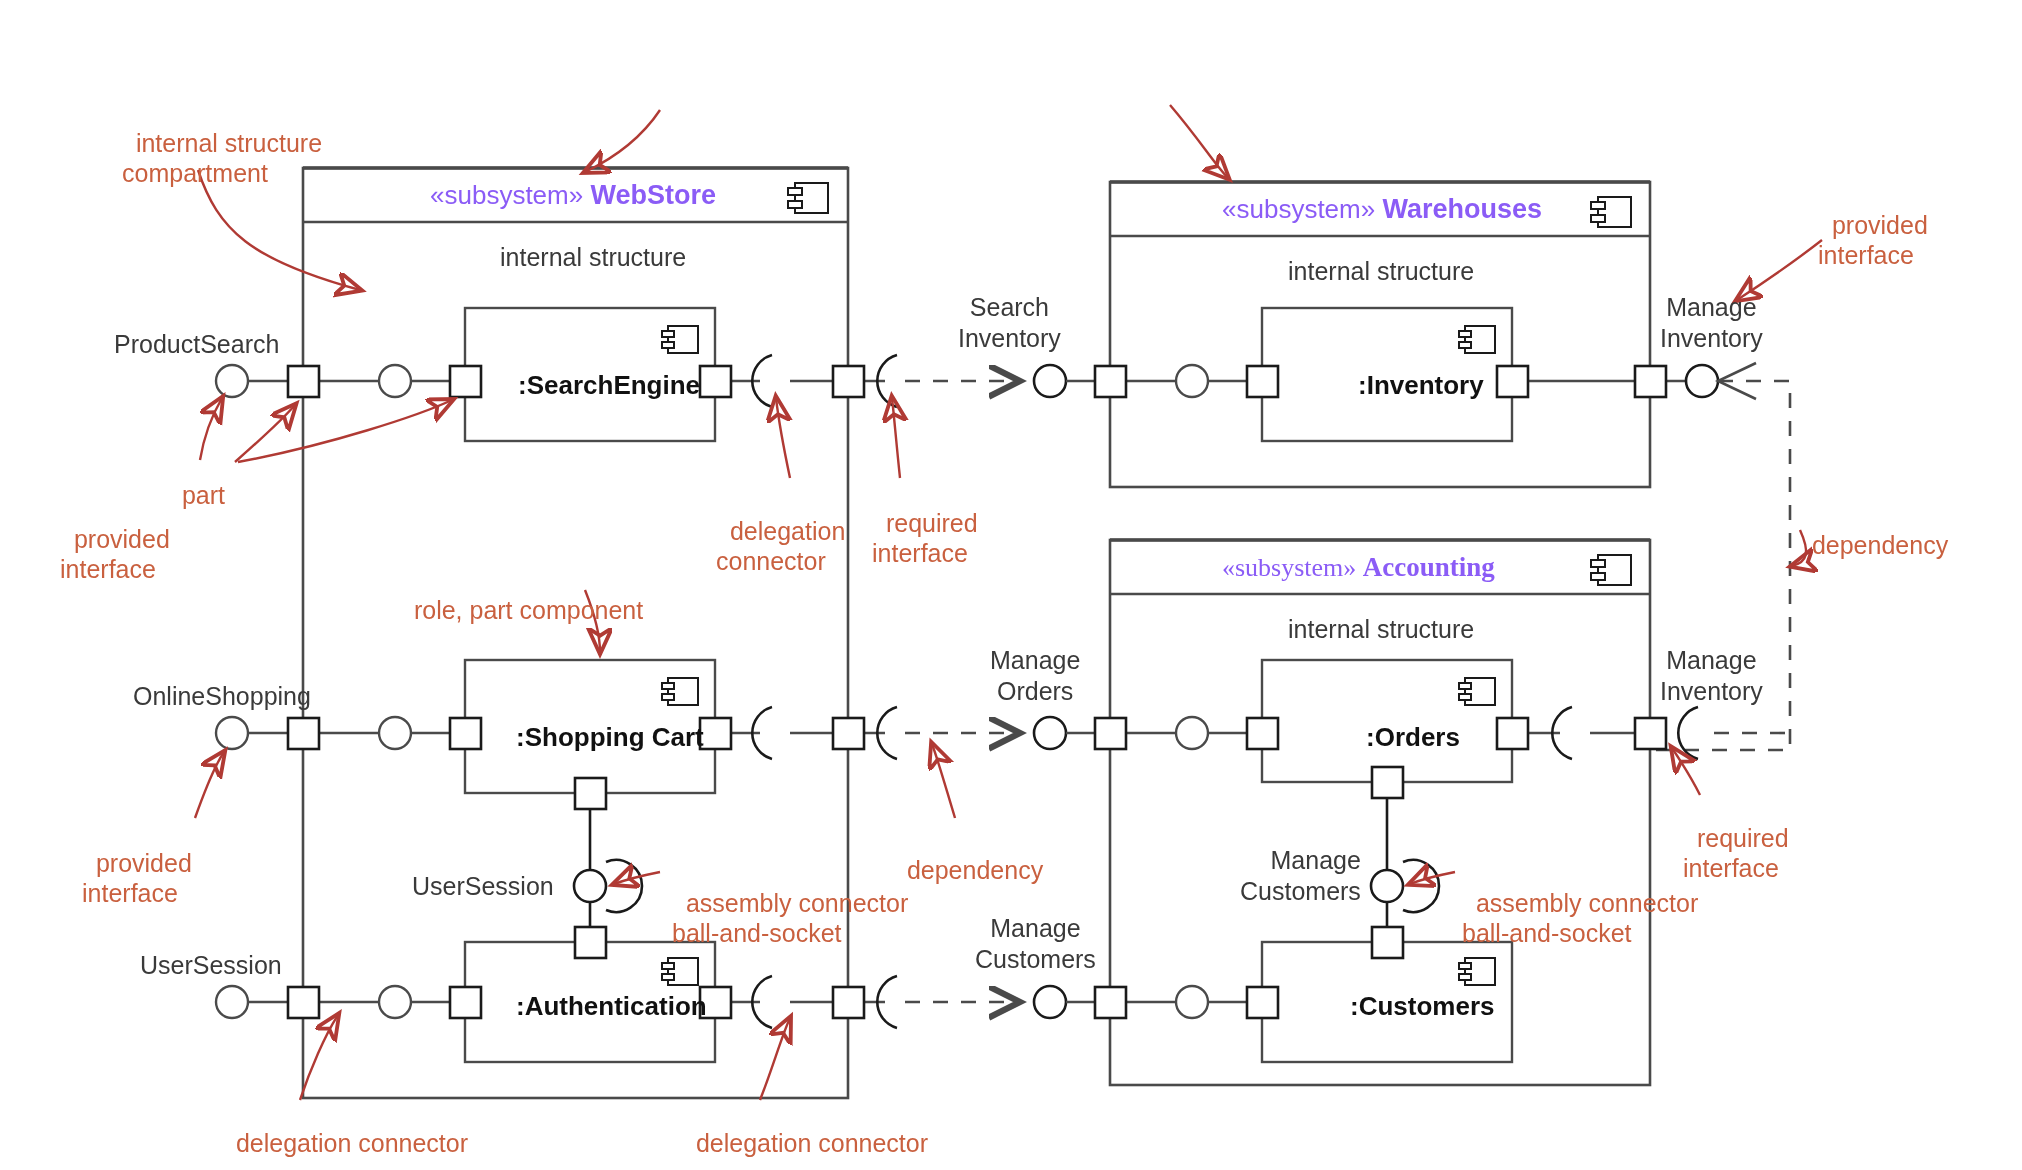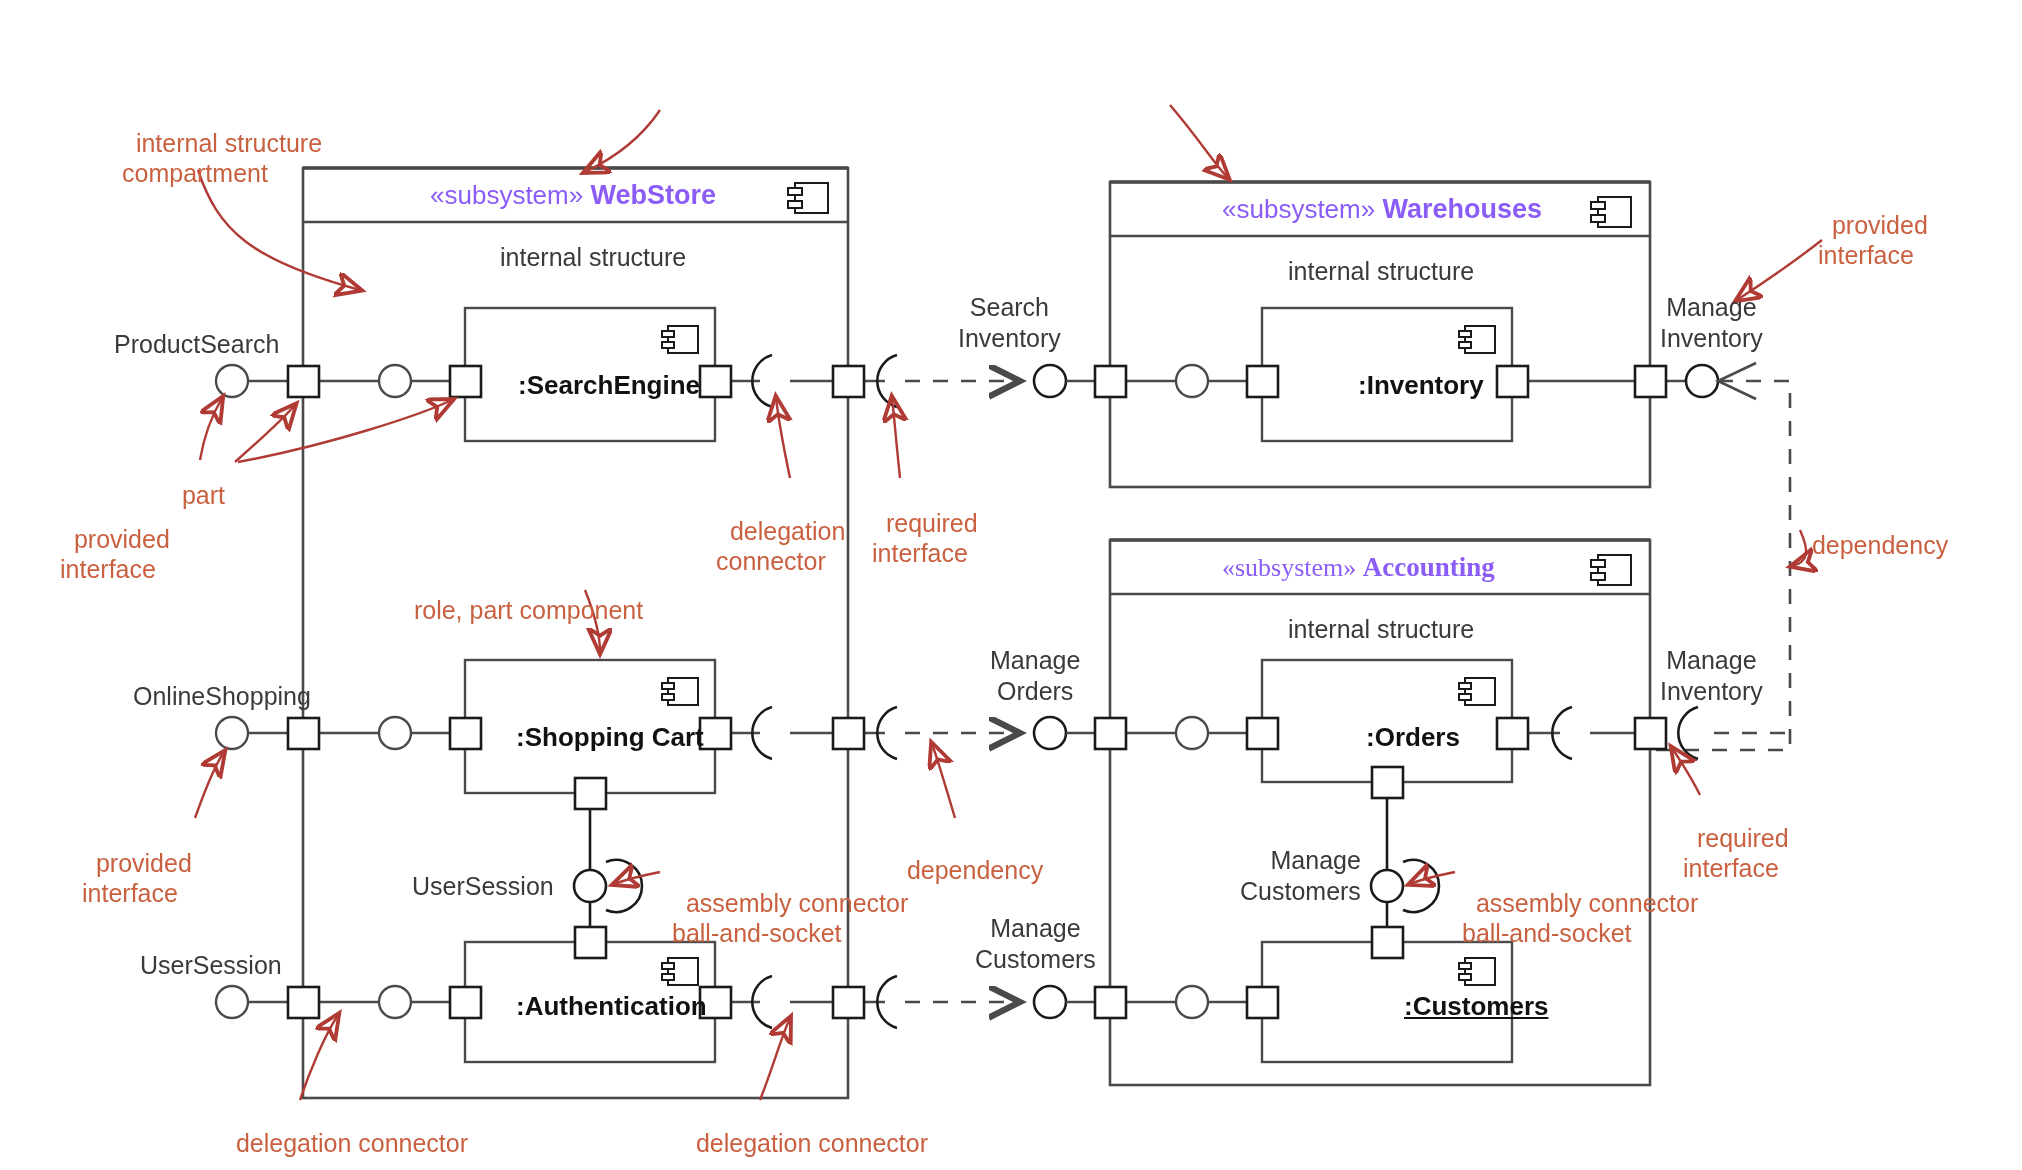--- a/index.html
+++ b/index.html
@@ -273,21 +273,21 @@
   <span>«subsystem»</span>
   <b>Accounting</b>
 </div>
 <div class="is-lbl" style="left:1288px;top:615px;">internal structure</div>
 
 <div class="part-lbl" style="left:490px;top:370px;">:SearchEngine</div>
 <div class="part-lbl" style="left:488px;top:722px;text-align:center;">:Shopping Cart</div>
 <div class="part-lbl" style="left:488px;top:991px;">:Authentication</div>
 <div class="part-lbl" style="left:1330px;top:370px;">:Inventory</div>
 <div class="part-lbl" style="left:1338px;top:722px;">:Orders</div>
-<div class="part-lbl" style="left:1376px;top:991px;text-decoration:underline;">:Customers</div>
+<div class="part-lbl" style="left:1322px;top:991px;">:Customers</div>
 
 <div class="port-lbl" style="left:114px;top:330px;text-align:right;">ProductSearch</div>
 <div class="port-lbl" style="left:97px;top:682px;margin-left:36px;">OnlineShopping</div>
 <div class="port-lbl" style="left:140px;top:951px;">UserSession</div>
 <div class="port-lbl" style="left:412px;top:872px;">UserSession</div>
 <div class="port-lbl" style="left:958px;top:292px;line-height:1.22;">
   <span style="white-space:pre-line;">Search
 Inventory</span>
 </div>
 <div class="port-lbl" style="left:1660px;top:292px;line-height:1.22;">

